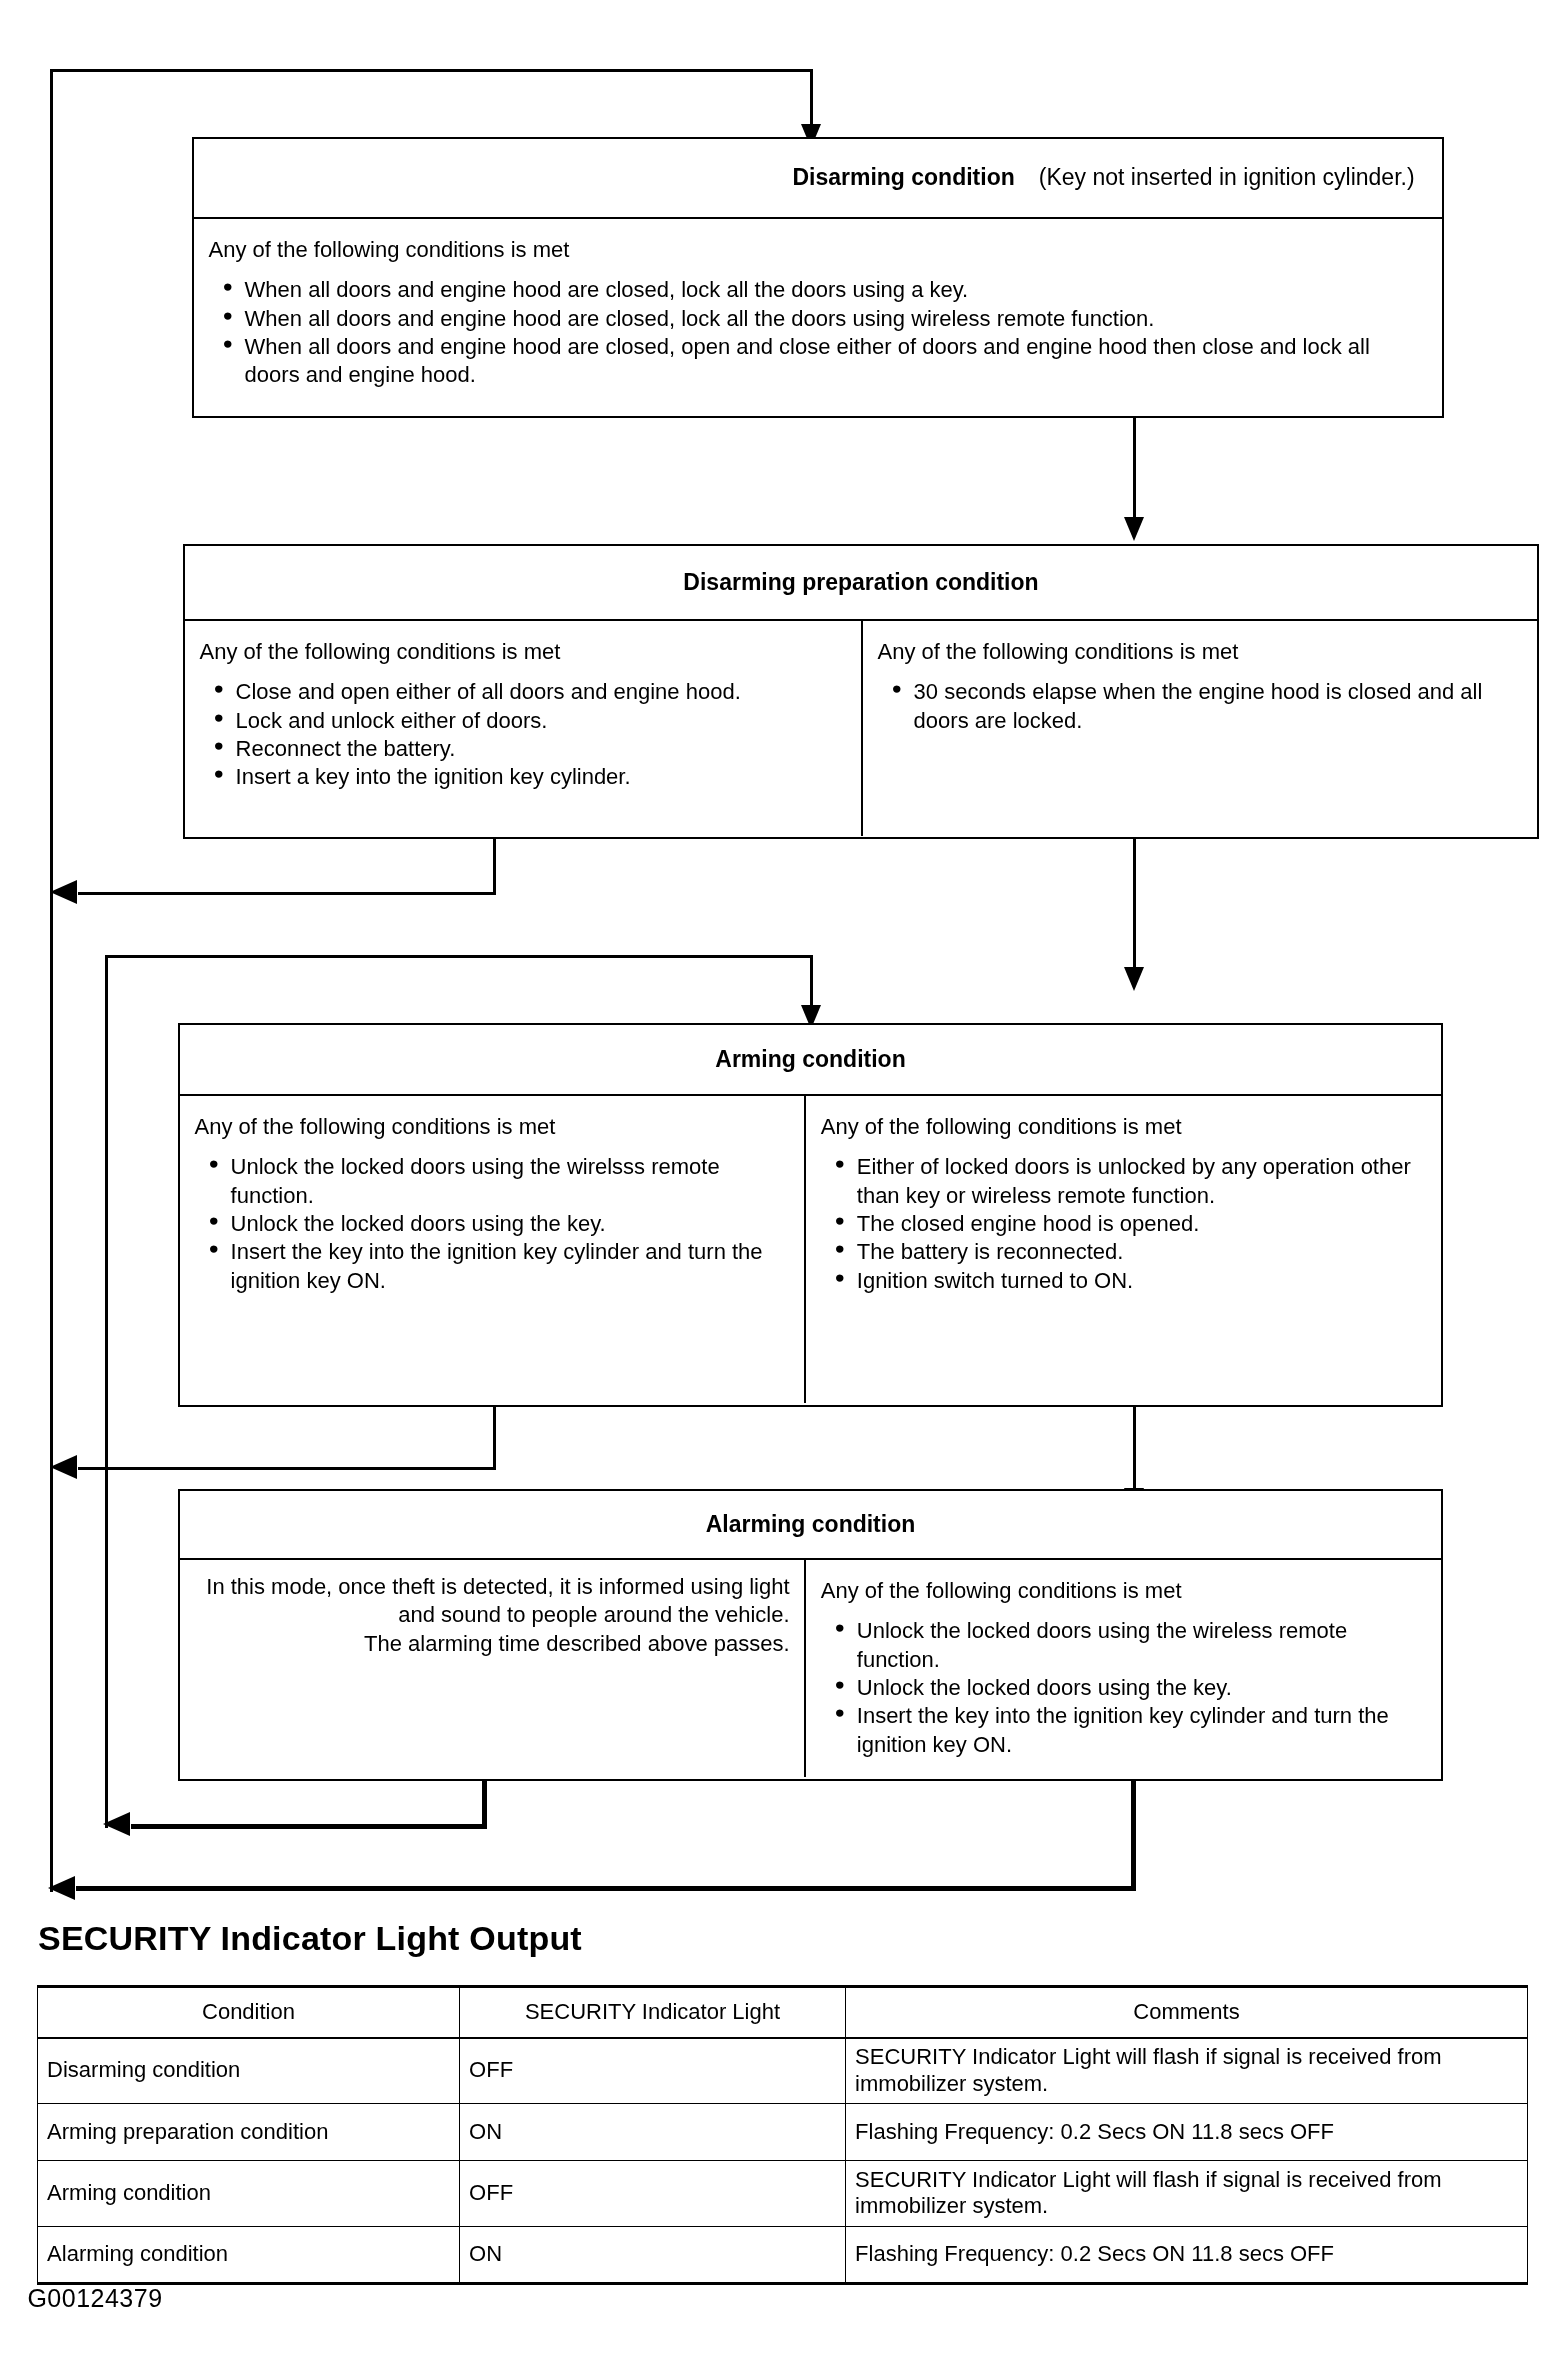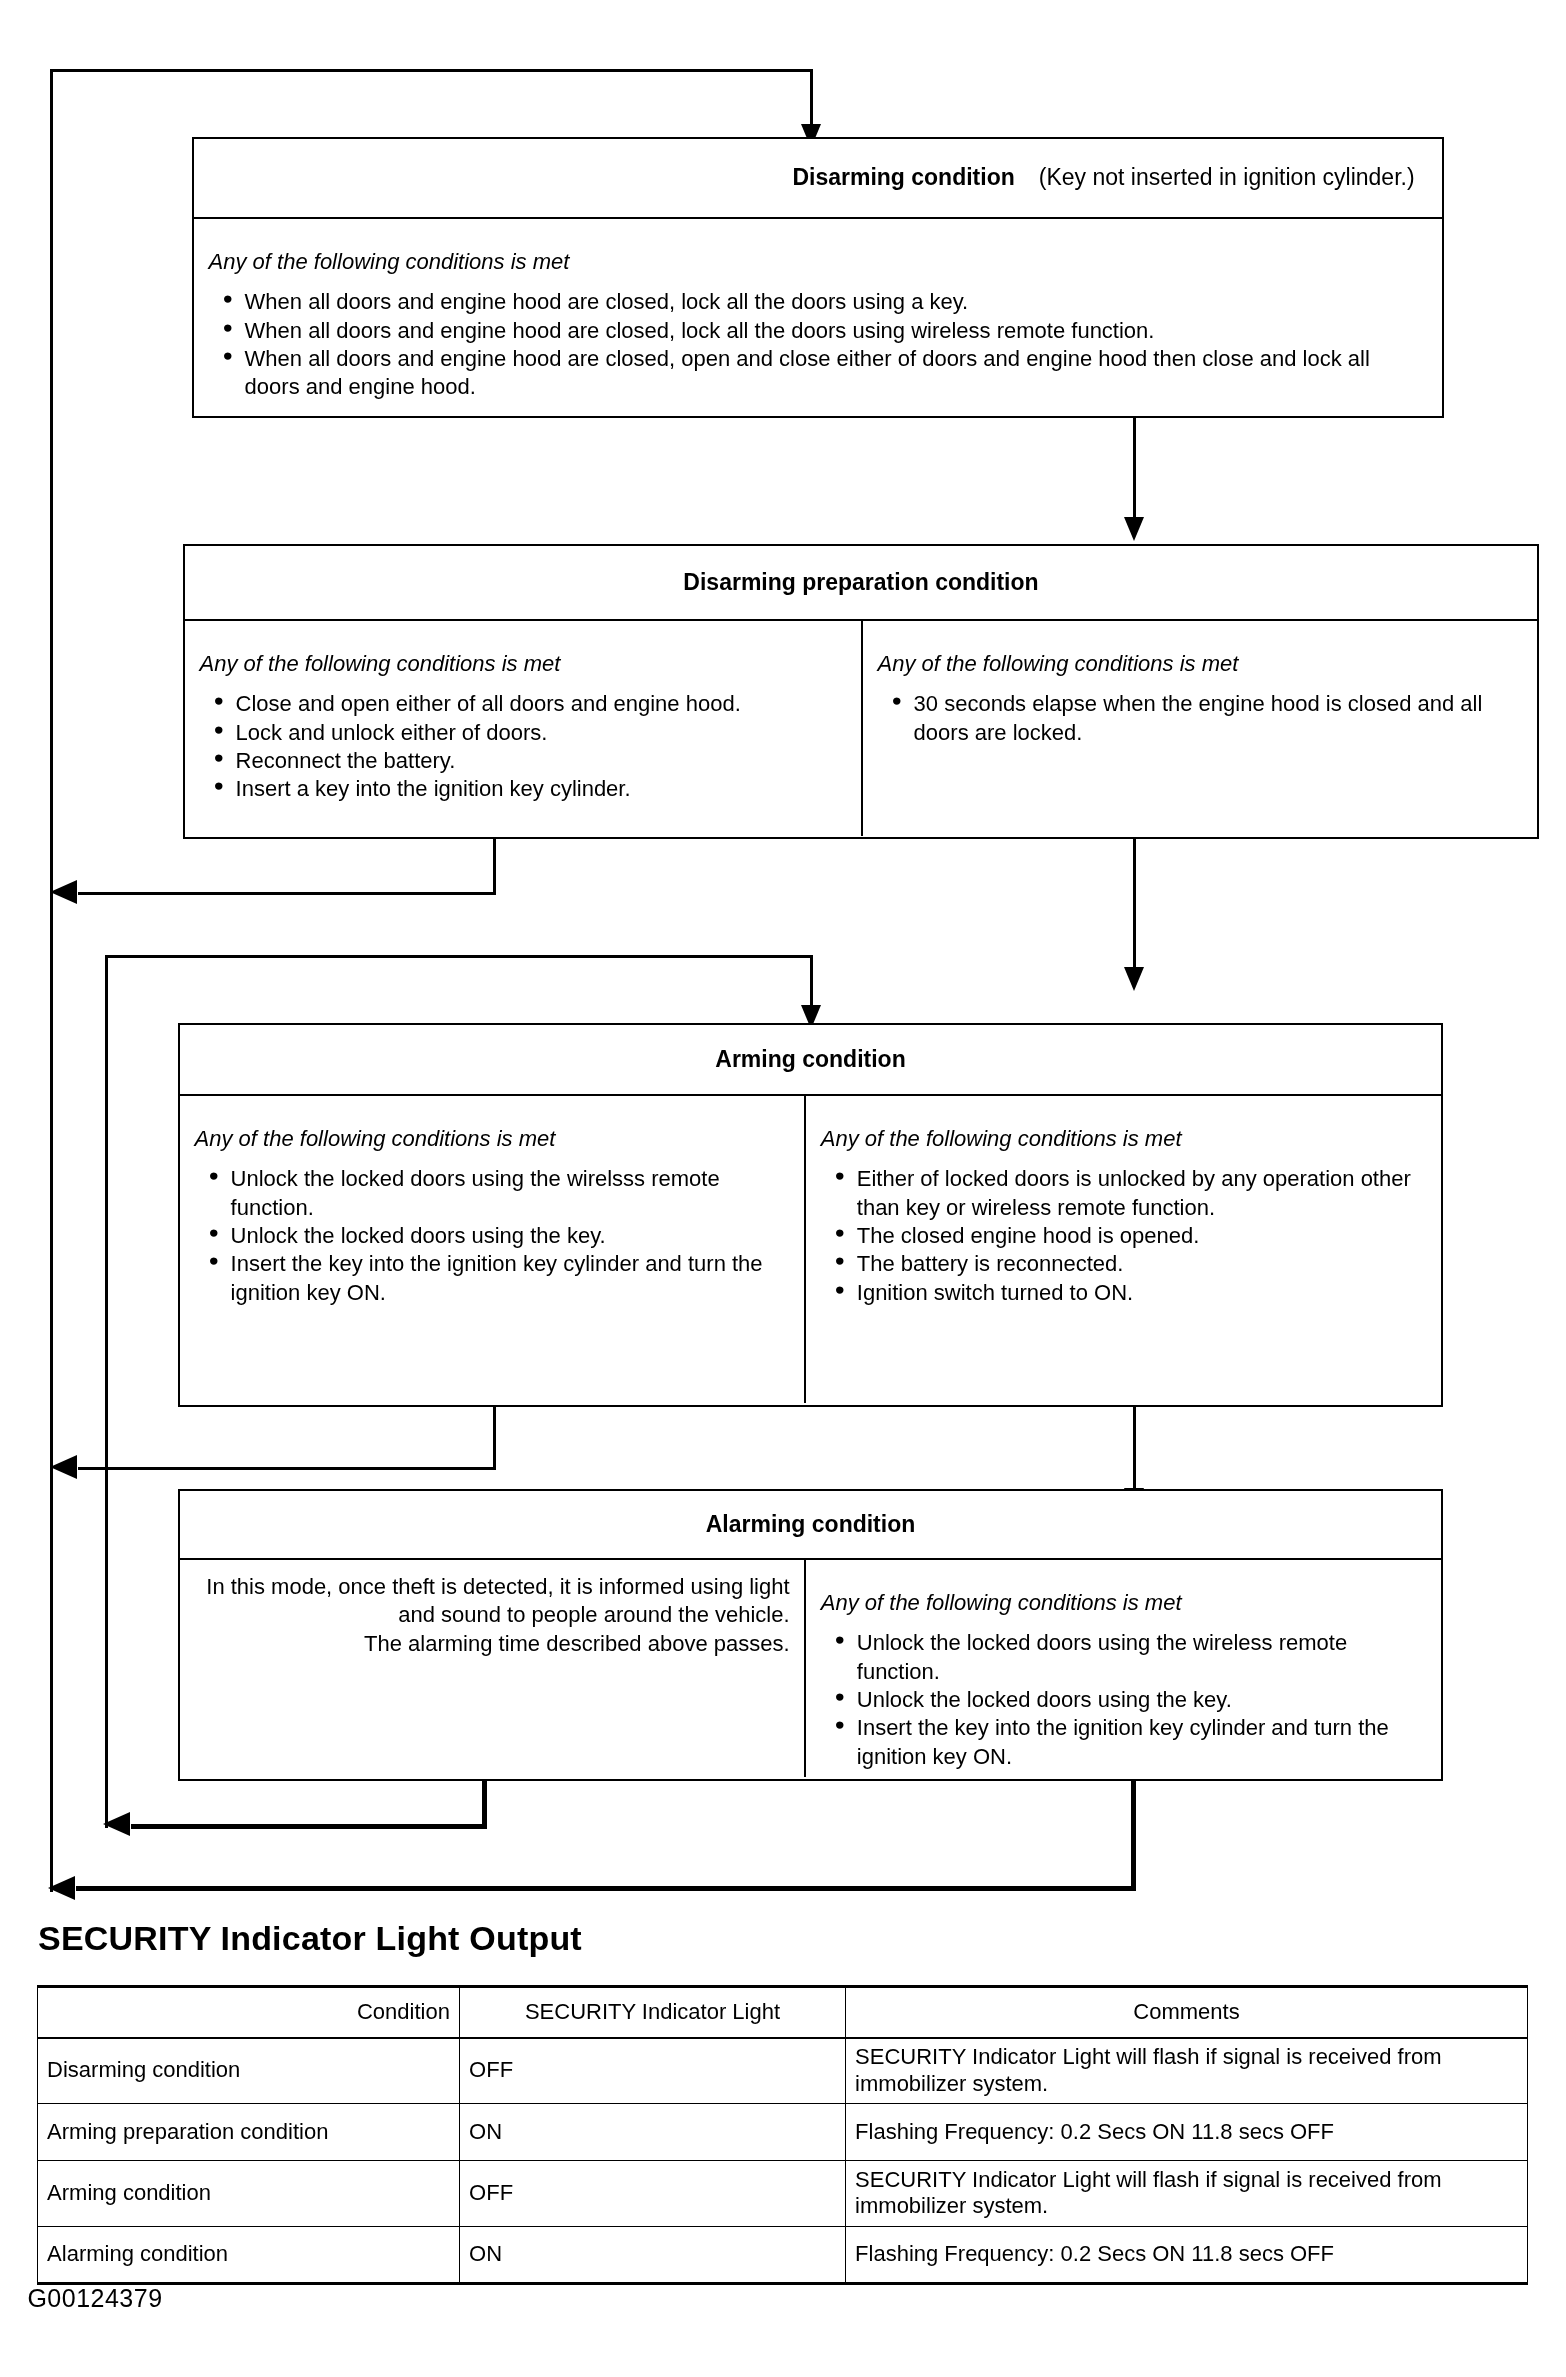--- a/index.html
+++ b/index.html
@@ -47,21 +47,21 @@
     box-sizing:border-box;
   }
   .col{
     box-sizing:border-box;
     padding:12.8px 14.6px 9.1px 14.6px;
     font-size:22px;
     line-height:1.29;
   }
   .col.sep{border-left:2.7px solid #000;}
   .col.single{width:100%;}
-  .lead{margin:16px 0 0 0;font-style:italic;}
+  .lead{margin:4px 0 0 0;}
   ul.conds{
     list-style:none;
     margin:12px;
     padding:0;
   }
   ul.conds li{
     position:relative;
     padding-left:24px;
     margin:0;
   }
@@ -120,21 +120,21 @@
     vertical-align:middle;
     box-sizing:border-box;
     line-height:1.22;
   }
   table.sec-table thead th{
     text-align:center;
     border-top:3.7px solid #000;
     border-bottom:2.7px solid #000;
     height:51px;
   }
-  table.sec-table thead th.lft{text-align:right;}
+  table.sec-table thead th.lft{text-align:center;}
   table.sec-table td.c-cond{text-align:left;}
   table.sec-table td.c-light{text-align:left;}
   table.sec-table td.c-comment{text-align:left;}
   table.sec-table tbody tr td{height:57px;}
   table.sec-table tbody tr:last-child td{border-bottom:3.7px solid #000;}
 
   .figcode{
     position:absolute;
     font-size:25px;
     letter-spacing:0.5px;

